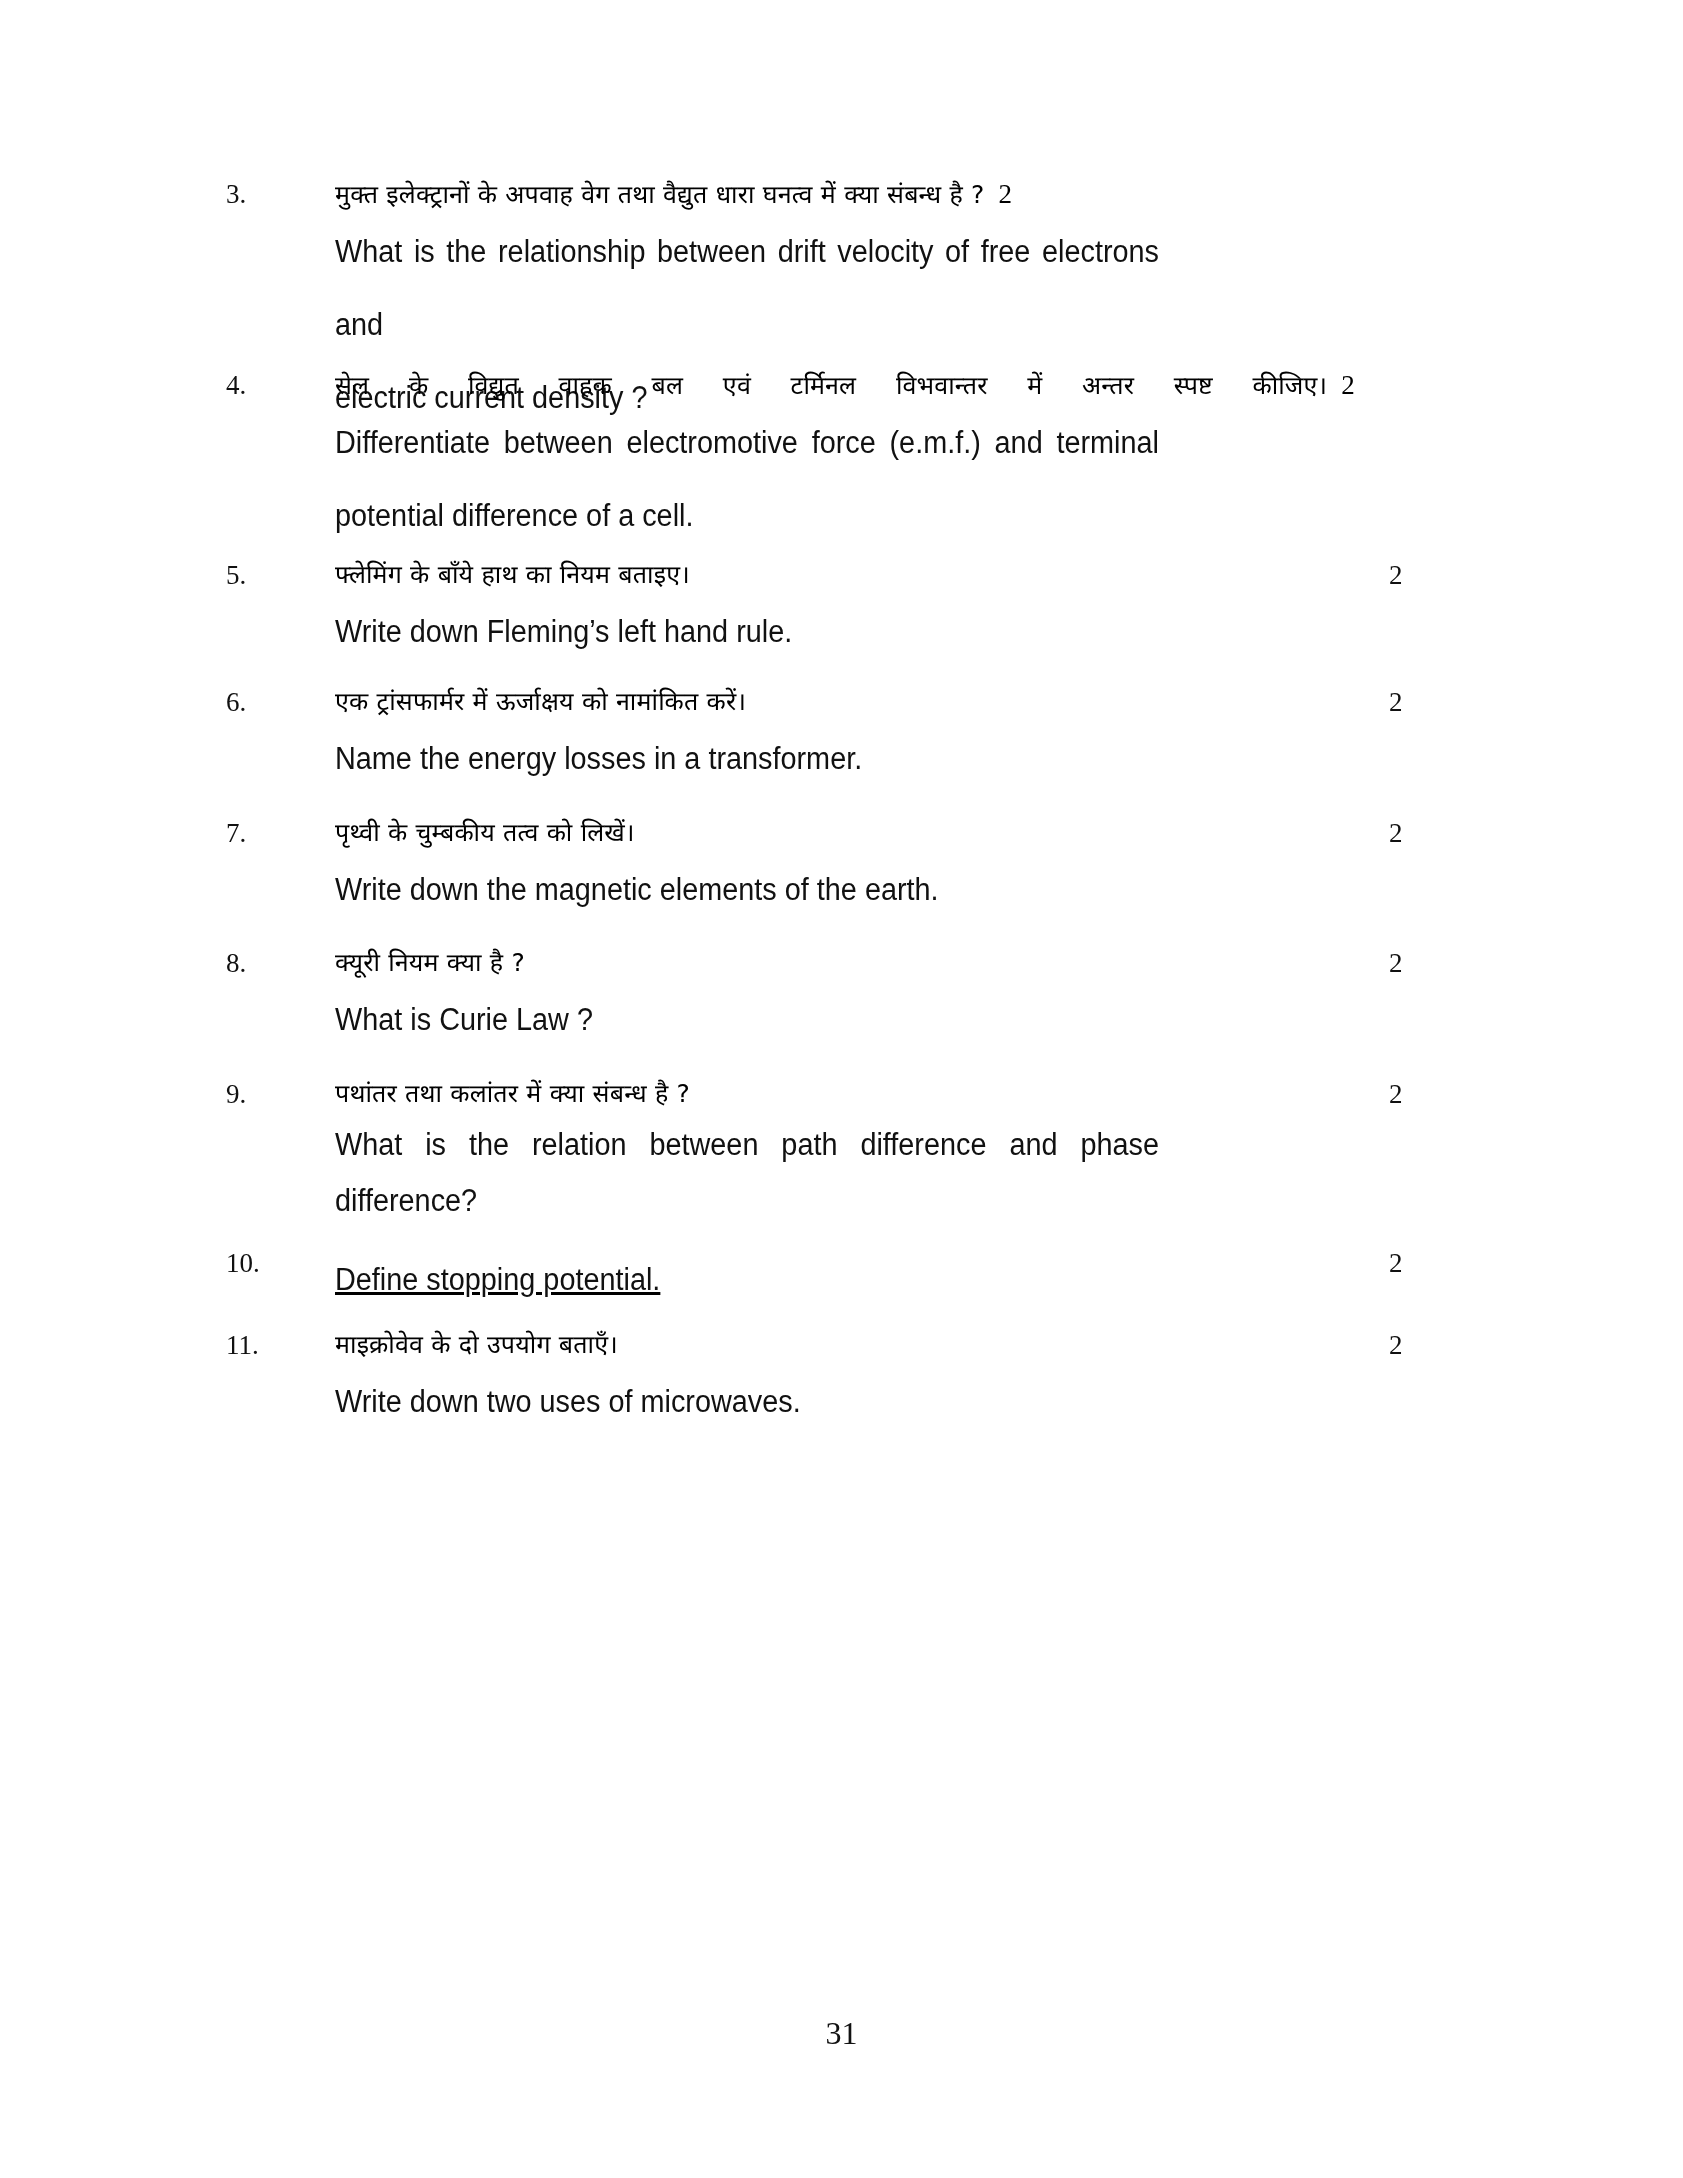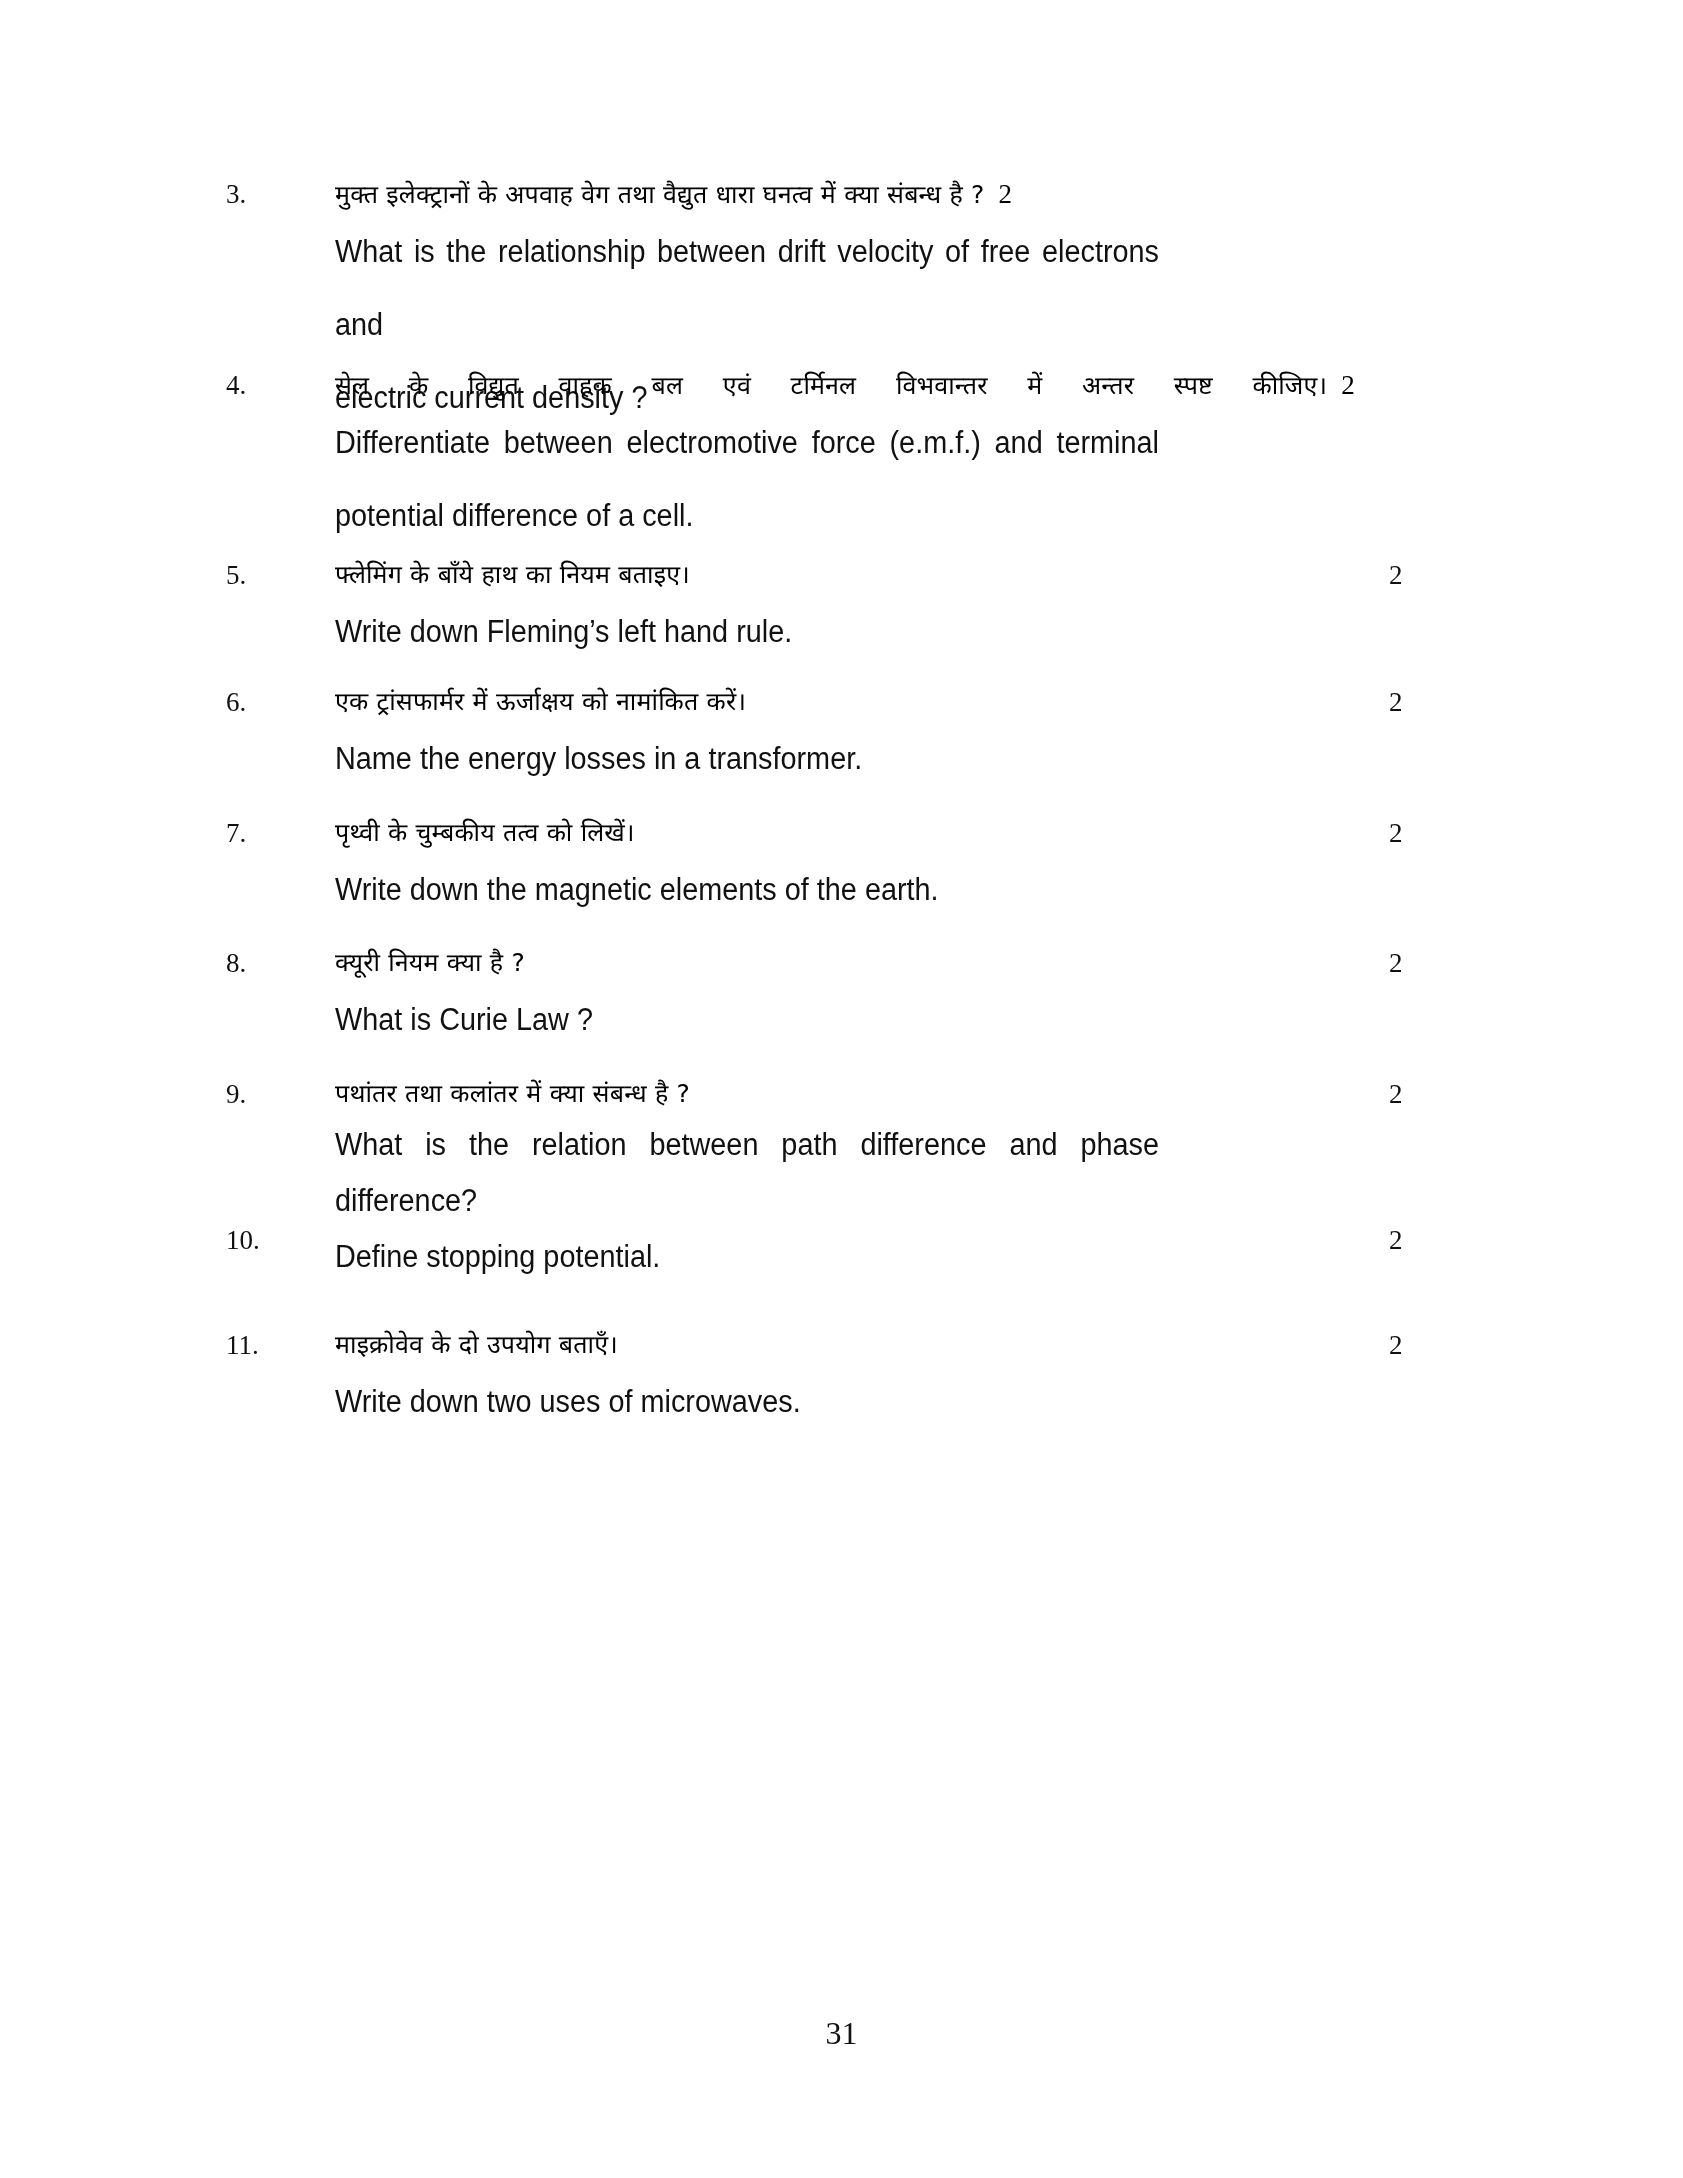--- a/index.html
+++ b/index.html
@@ -181,21 +181,21 @@
     <div class="q abs" style="top:900px;">
       <div class="q-num">9.</div>
       <div class="marks" style="top:0px;">2</div>
       <div class="q-body">
         <div class="hindi">पथांतर तथा कलांतर में क्या संबन्ध है ?</div>
         <div class="english justify-all" style="line-height:61px;">What is the relation between path difference and phase</div>
         <div class="english" style="line-height:51px;">difference?</div>
       </div>
     </div>
 
-    <div class="q abs" style="top:1046px;">
+    <div class="q abs" style="top:1069px;text-decoration:underline;">
       <div class="q-num">10.</div>
       <div class="marks" style="top:0px;">2</div>
       <div class="q-body">
         <div class="english">Define stopping potential.</div>
       </div>
     </div>
 
     <div class="q abs" style="top:1151px;">
       <div class="q-num">11.</div>
       <div class="marks" style="top:0px;">2</div>

